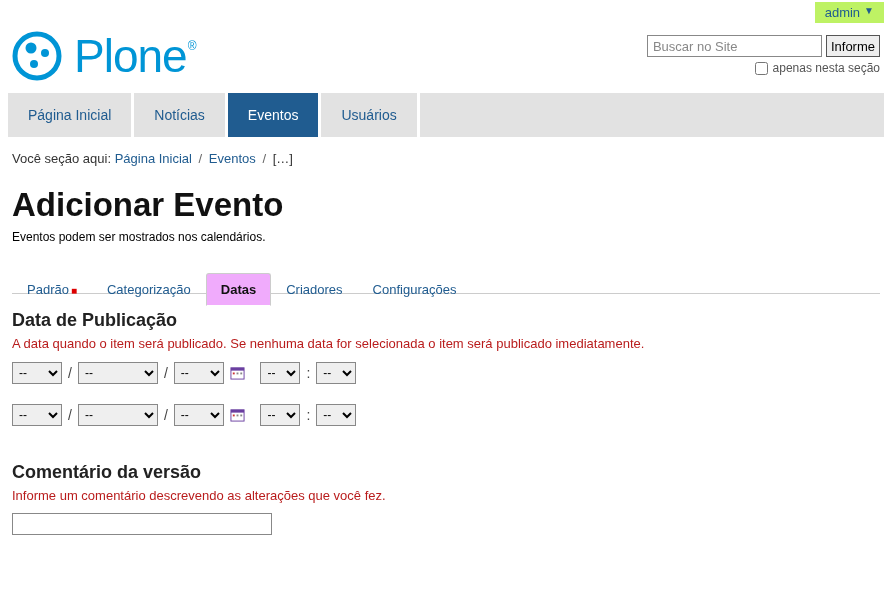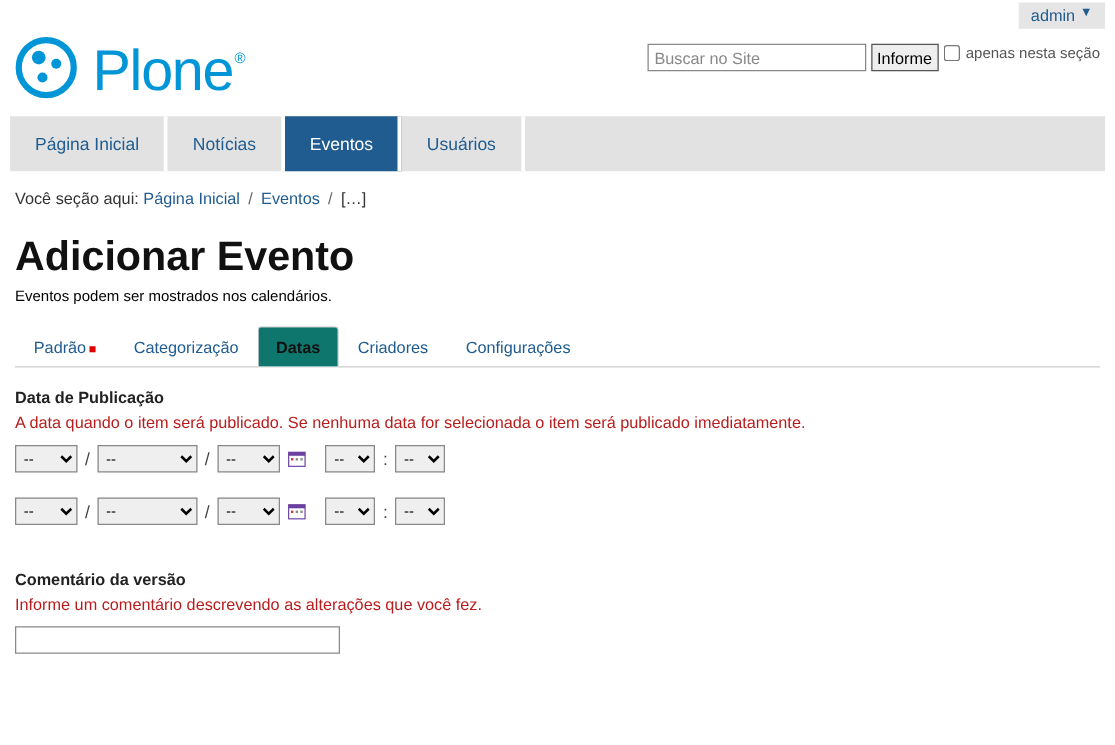--- a/index.html
+++ b/index.html
@@ -1,31 +1,31 @@
 <!DOCTYPE html>
 <html><head>
 <meta charset="utf-8">
 <style>
 * { box-sizing: border-box; margin: 0; padding: 0; }
 body { font-family: Arial, Helvetica, sans-serif; font-size: 13px; color: #333; background: #fff; width: 892px; }
 a { color: #205c90; text-decoration: none; }
 
 
 .top-bar { display: flex; justify-content: flex-end; padding: 2px 8px 0 0; }
-.admin-badge { background: #e5e5e5; color: #205c90; padding: 3px 10px; font-size: 13px; cursor: pointer; display: flex; align-items: flex-start; gap: 4px; }
+.admin-badge { background: #bef264; color: #205c90; padding: 3px 10px; font-size: 13px; cursor: pointer; display: flex; align-items: flex-start; gap: 4px; }
 .admin-badge .tri { font-size: 10px; }
 
 
 .header-row { display: flex; justify-content: space-between; align-items: flex-start; padding: 6px 12px 10px 12px; }
-.logo-wrap { display: flex; gap: 12px; }
+.logo-wrap { display: flex; align-items: center; gap: 12px; }
 .logo-svg { width: 50px; height: 50px; }
 .logo-text { font-size: 46px; color: #0095d6; font-weight: 400; letter-spacing: -1px; position: relative; }
 .logo-reg { font-size: 12px; color: #0095d6; position: relative; top: -22px; left: 1px; }
 
-.search-col { display: flex; align-items: flex-start; gap: 4px; margin-top: 6px; }
+.search-col { display: flex; flex-direction: column; align-items: flex-end; gap: 4px; margin-top: 6px; }
 .search-row { display: flex; gap: 4px; }
 .search-input { width: 175px; height: 22px; border: 1px solid #888; padding: 2px 5px; font-size: 13px; color: #777; }
 .search-btn { height: 22px; border: 1px solid #555; background: #eee; padding: 0 4px; font-size: 13px; cursor: pointer; }
 .search-sub { display: flex; align-items: center; gap: 5px; color: #555; font-size: 12px; }
 .search-sub input[type=checkbox]{ width:13px; height:13px; }
 
 
 .main-nav { display: flex; background: #e2e2e2; margin: 0 8px; }
 .nav-item { padding: 14px 20px; color: #205c90; font-size: 14px; cursor: pointer; border-right: 3px solid #fff; }
 .nav-item.active { background: #205c90; color: #fff; }
@@ -34,28 +34,28 @@
 .breadcrumb { padding: 14px 12px 6px 12px; font-size: 13px; color: #333; }
 .breadcrumb a { color: #205c90; }
 .bc-sep { color: #666; padding: 0 3px; }
 
 
 .page-title { font-size: 33px; font-weight: bold; padding: 14px 12px 4px 12px; color: #111; }
 .page-desc { font-size: 12px; color: #000000; padding: 2px 12px 16px 12px; }
 
 
 .form-tabs { display: flex; border-bottom: 1px solid #ccc; margin: 0 12px; }
-.form-tab { padding: 8px 14px; color: #205c90; font-size: 13px; cursor: pointer; position: relative; top: 1px; border: 1px solid transparent; }
-.form-tab.active { color: #111; font-weight: bold; border: 1px solid #ccc; border-bottom: 1px solid #fff; background: #0f766e; border-radius: 3px 3px 0 0; }
+.form-tab { padding: 8px 14px; color: #205c90; font-size: 13px; cursor: pointer; position: relative; top: 13px; border: 1px solid transparent; }
+.form-tab.active { color: #111; font-weight: bold; border: 1px solid #ccc; border-bottom: 1px solid #fff; background: #f0abfc; border-radius: 3px 3px 0 0; }
 .req-dot { color: #d00; font-size: 10px; margin-left: 2px; }
 
 
 .form-body { padding: 16px 12px 10px 12px; }
 .field { margin-bottom: 20px; }
-.field-label { font-weight: bold; font-size: 13px; color: #222; margin-bottom: 3px; }
+.field-label { font-weight: bold; font-size: 18px; color: #222; margin-bottom: 3px; }
 .field-help { font-size: 13px; color: #b91c1c; margin-bottom: 8px; line-height: 1.5; }
 .date-row { display: flex; align-items: center; gap: 6px; }
 .sel { border: 1px solid #888; background: #efefef; height: 22px; font-size: 12px; padding: 1px 2px; }
 .sel-day { width: 50px; }
 .sel-month { width: 80px; }
 .sel-year { width: 50px; }
 .sel-hm { width: 40px; }
 .date-sep { color: #444; font-size: 14px; }
 .cal-icon { width: 15px; height: 15px; cursor: pointer; display:inline-flex; align-items:center; justify-content:center; }
 .cal-icon svg { width:15px; height:15px; }

